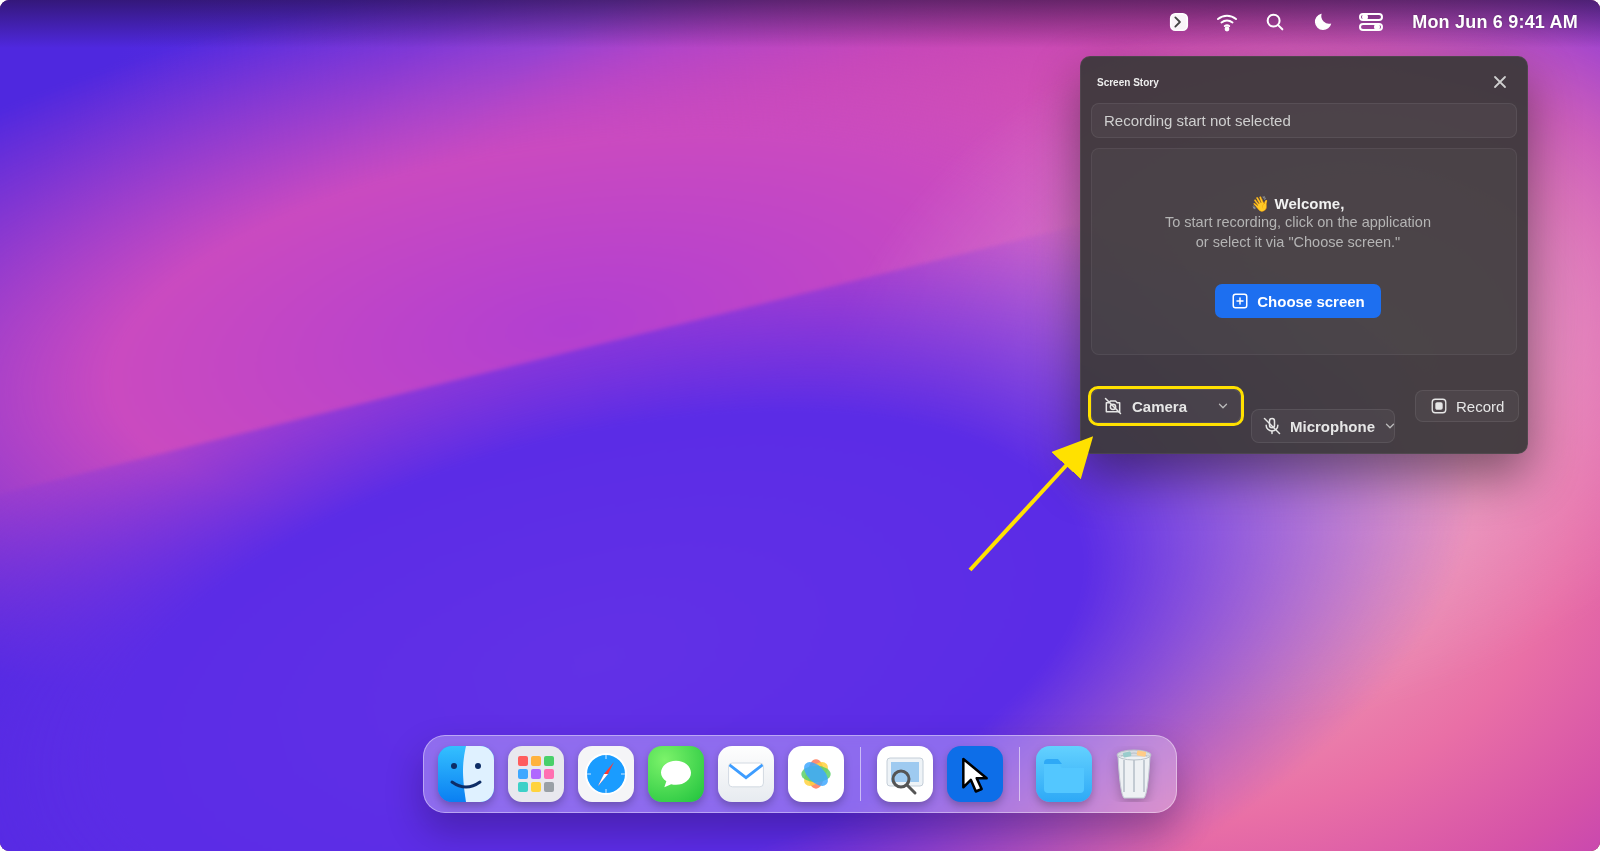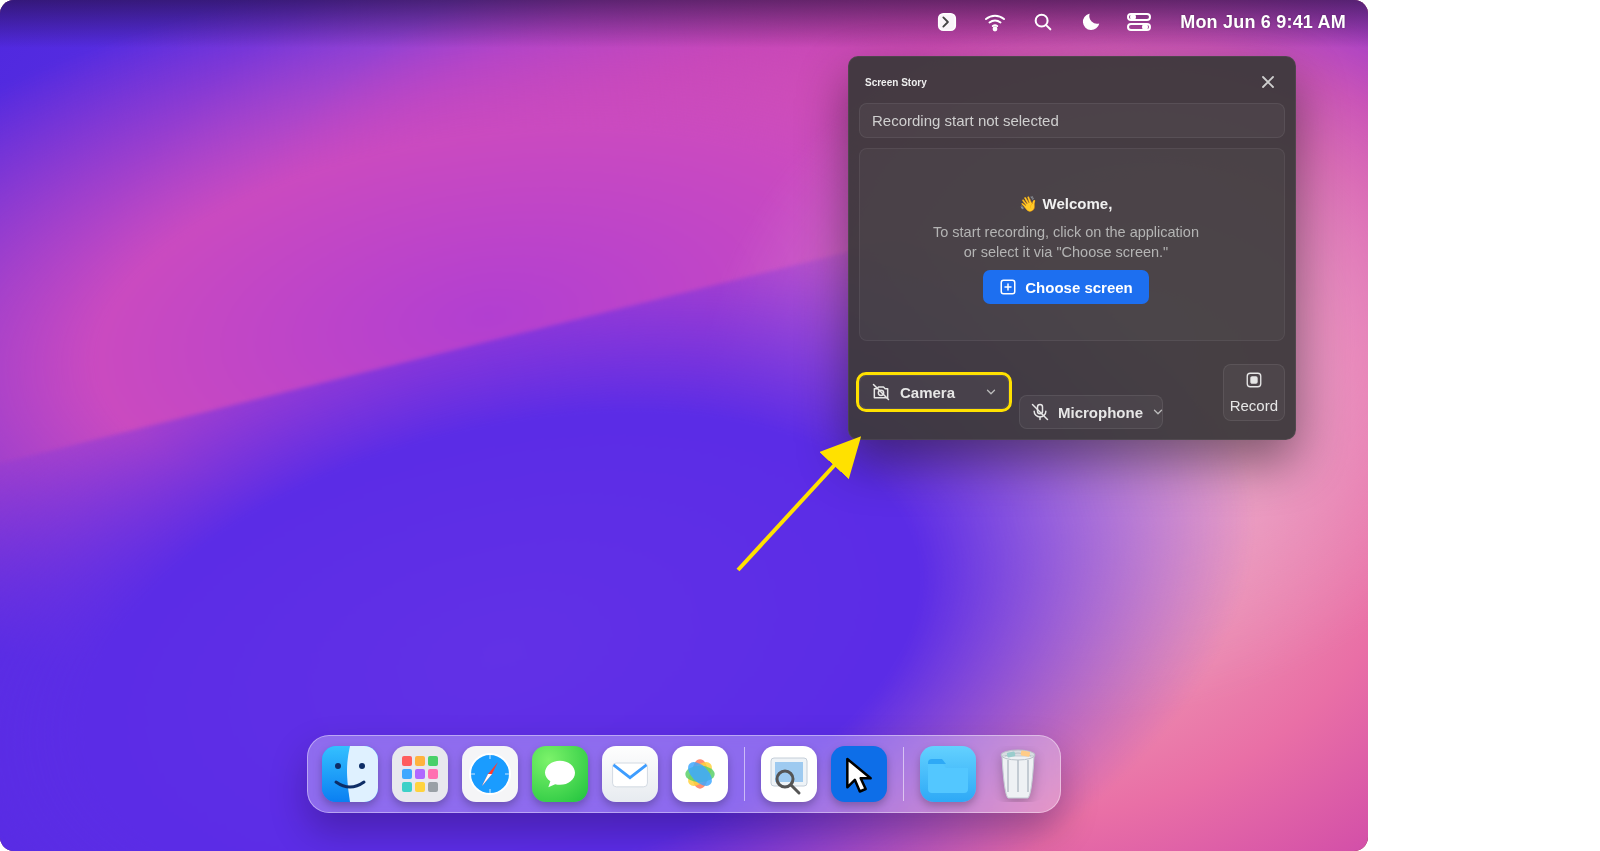--- a/index.html
+++ b/index.html
@@ -1,20 +1,20 @@
 <!DOCTYPE html>
 <html><head>
 <meta charset="utf-8">
 <style>
   * { box-sizing: border-box; margin: 0; padding: 0; font-family: -apple-system, BlinkMacSystemFont, "Segoe UI", Helvetica, Arial, sans-serif; }
   html, body { width: 1600px; height: 851px; overflow: hidden; }
   
   .scene {
-    width: 1368px; height: 851px; position: relative; overflow: hidden;
-    border-radius: 14px; 
+    width: 1600px; height: 851px; position: relative; overflow: hidden;
+    border-radius: 9px; 
     background: #7f1d1d;
   }
   
   .wallpaper {
     position: absolute; inset: 0;
     background:
       radial-gradient(1200px 900px at 72% 60%, #f5b0c8 0%, #ec8db0 22%, #e96fa6 35%, #d552a8 48%, #c545b1 55%, #9a3ecf 65%, #6a3be0 72%, #5a2fe1 80%, #4f28df 100%);
   }
   .wall-layer1 {
     position:absolute; left:-12%; top:35%; width:130%; height:120%;
@@ -70,23 +70,23 @@
   .preview {
     margin-top:10px;
     background: rgba(255,255,255,0.03);
     border:1px solid rgba(255,255,255,0.06);
     border-radius:8px;
     padding:46px 32px 36px 20px;
     text-align:center;
     color:#c8c8c8;
   }
   .welcome { color:#f0f0f0; font-weight:700; font-size:15px; }
-  .hint { margin-top:10px; color:#b4b4b4; font-size:14.5px; line-height:1.35; max-width:270px; margin-left:auto; margin-right:auto; }
+  .hint { color:#b4b4b4; font-size:14.5px; line-height:1.35; max-width:270px; margin-left:auto; margin-right:auto; }
   .choose-btn {
-    margin-top:8px; display:inline-flex; align-items:center; gap:8px;
+    margin-top:32px; display:inline-flex; align-items:center; gap:8px;
     background:#1d6ff0; color:#fff; border:none; border-radius:7px;
     padding:8px 16px; font-size:15px; font-weight:600; cursor:pointer;
   }
   .choose-btn svg { flex:0 0 auto; }
   .panel-footer { display:flex; gap:10px; margin-top:14px; align-items:center; }
   .dd {
     flex:0 0 auto; display:flex; align-items:center;
     background: rgba(255,255,255,0.04);
     border:1px solid rgba(255,255,255,0.08);
     border-radius:8px; padding:6px 10px; cursor:pointer;
@@ -99,22 +99,22 @@
   .dd.camera.highlight { position:relative; width:150px; }
   .highlight-ring {
     position:absolute; inset:-4px; border:3px solid #ffe100;
     border-radius:10px; pointer-events:none;
   }
   .footer-spacer { flex:1; }
   .record-btn {
     display:flex; align-items:center; gap:8px;
     background: rgba(255,255,255,0.04);
     border:1px solid rgba(255,255,255,0.08);
-    border-radius:8px; padding:6px 6px; cursor:pointer;
-    color:#e6e6e6; font-size:15px;flex-direction:column;
+    border-radius:8px; padding:6px 14px; cursor:pointer;
+    color:#e6e6e6; font-size:15px;
   }
   
   .arrow {
     position:absolute; top:430px; right:490px; pointer-events:none;
   }
   
   .dock-wrap { position:absolute; bottom:38px; left:50%; transform:translateX(-50%); }
   .dock {
     display:flex; align-items:center; gap:14px;
     padding:10px 14px;

